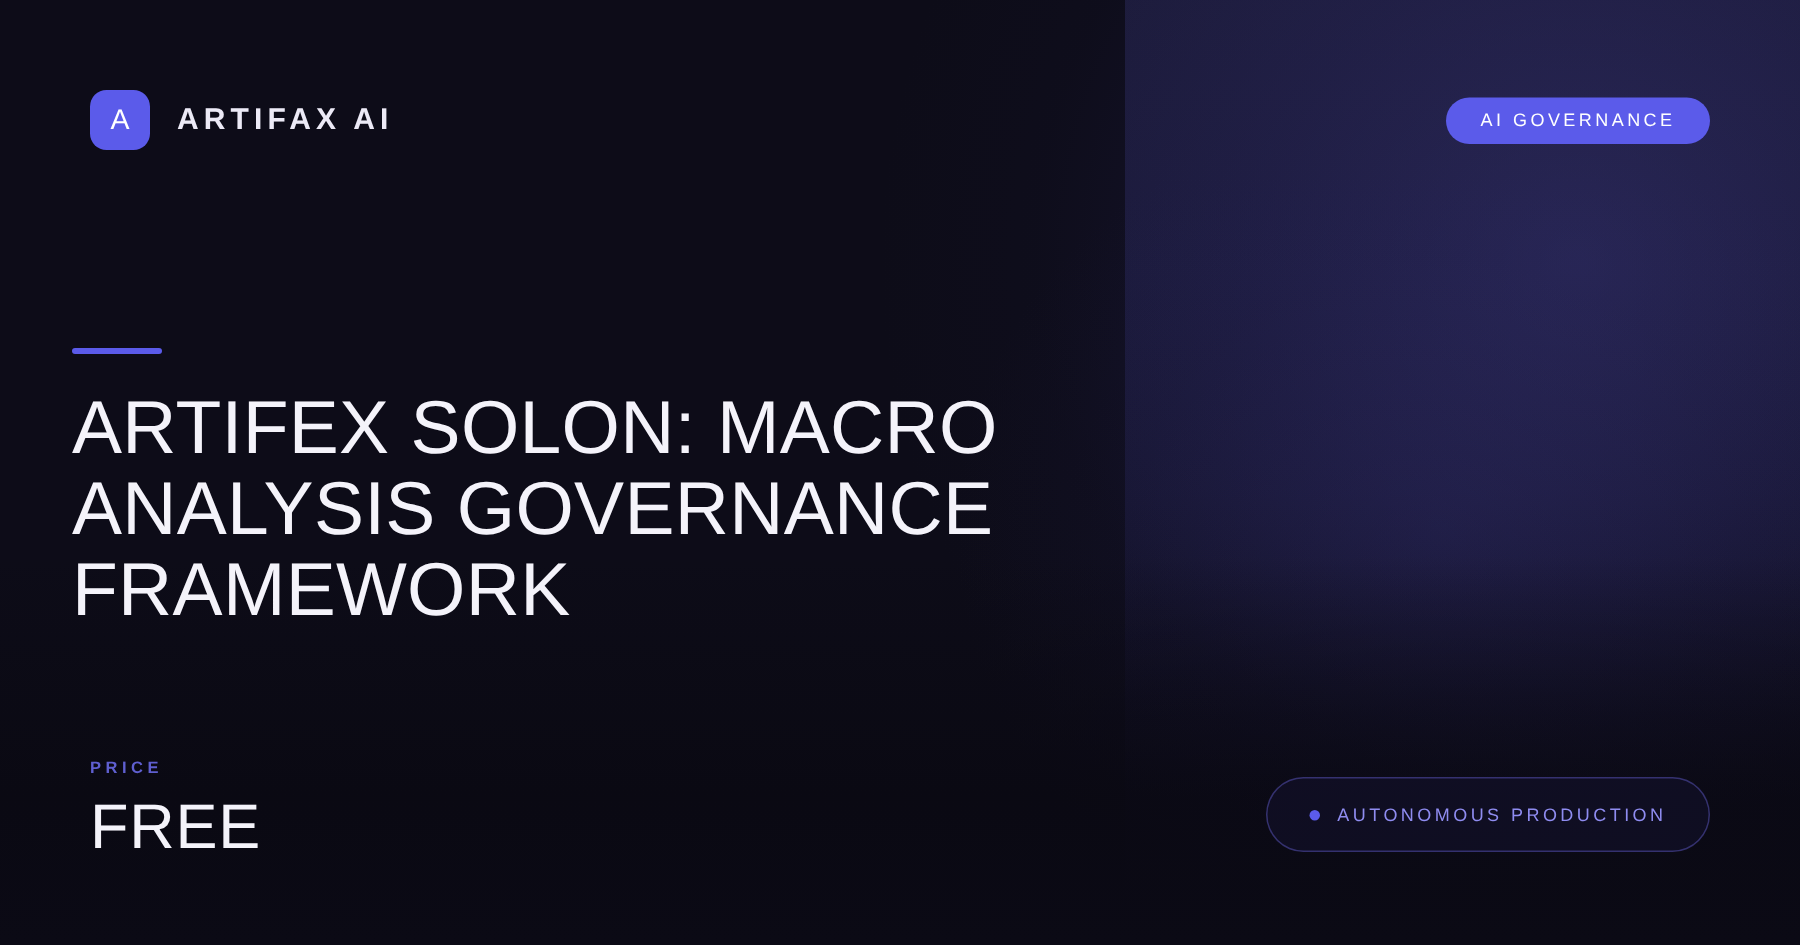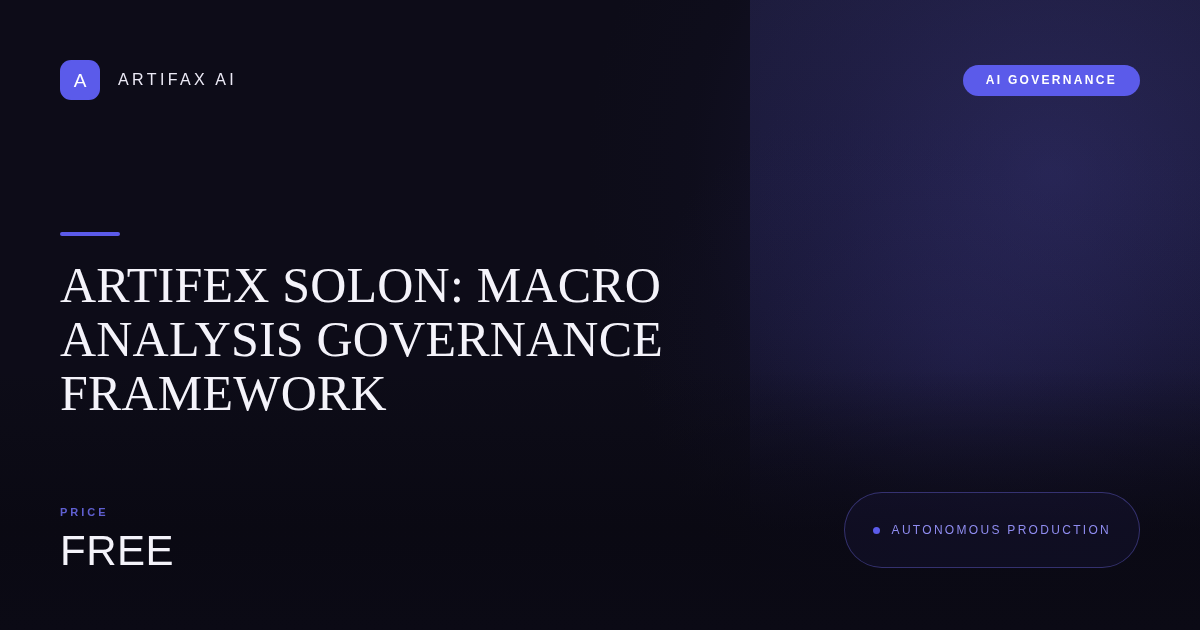--- a/index.html
+++ b/index.html
@@ -97,47 +97,46 @@
     display: flex;
     align-items: center;
     justify-content: center;
     color: #ffffff;
     font-size: 19px;
     font-weight: 400;
     line-height: 1;
   }
   .brand-name {
     color: #eceaf6;
-    font-size: 16px;
-    font-weight: 400;
+    font-size: 20px;
+    font-weight: 700;
     letter-spacing: 3.4px;
     white-space: nowrap;
   }
   .badge-pill {
     display: inline-flex;
     align-items: center;
     justify-content: center;
     height: 31px;
     padding: 0 23px;
     border-radius: 999px;
     background: #5b5bea;
     color: #ffffff;
     font-size: 12px;
-    font-weight: 700;
+    font-weight: 400;
     letter-spacing: 2.3px;
     white-space: nowrap;
   }
 
   
   .title-block {
     position: absolute;
-    left: 60px;
+    left: 48px;
     top: 232px;
     width: 860px;
-    font-family: Liberation Serif, serif;
   }
   .accent-bar {
     width: 60px;
     height: 4px;
     border-radius: 2px;
     background: #5b5bea;
   }
   .headline {
     margin: 22px 0 0 0;
     color: #f4f3fa;
@@ -174,21 +173,21 @@
     font-size: 42px;
     font-weight: 400;
     line-height: 1;
     letter-spacing: 0.5px;
   }
   .status-pill {
     display: inline-flex;
     align-items: center;
     gap: 12px;
     height: 42px;
-    padding: 16px 28px;
+    padding: 3px 28px;
     border-radius: 999px;
     border: 1px solid rgba(104,100,220,0.42);
     background: rgba(24,22,54,0.38);
     margin-bottom: 4px;
   }
   .status-dot {
     width: 7px;
     height: 7px;
     border-radius: 50%;
     background: #5b5bea;

